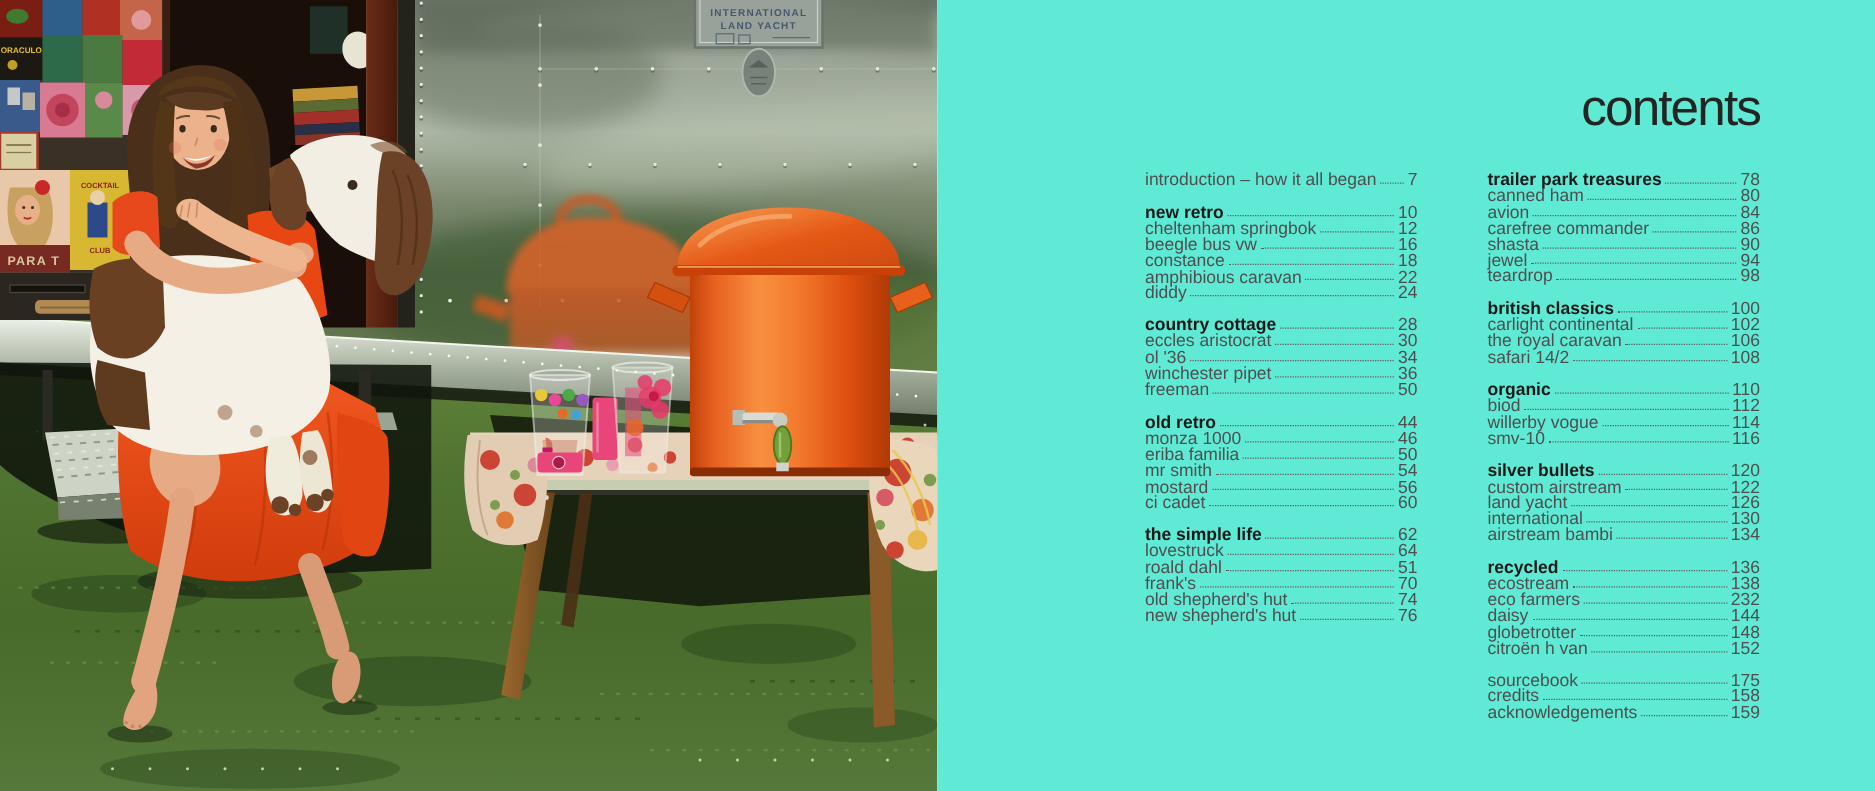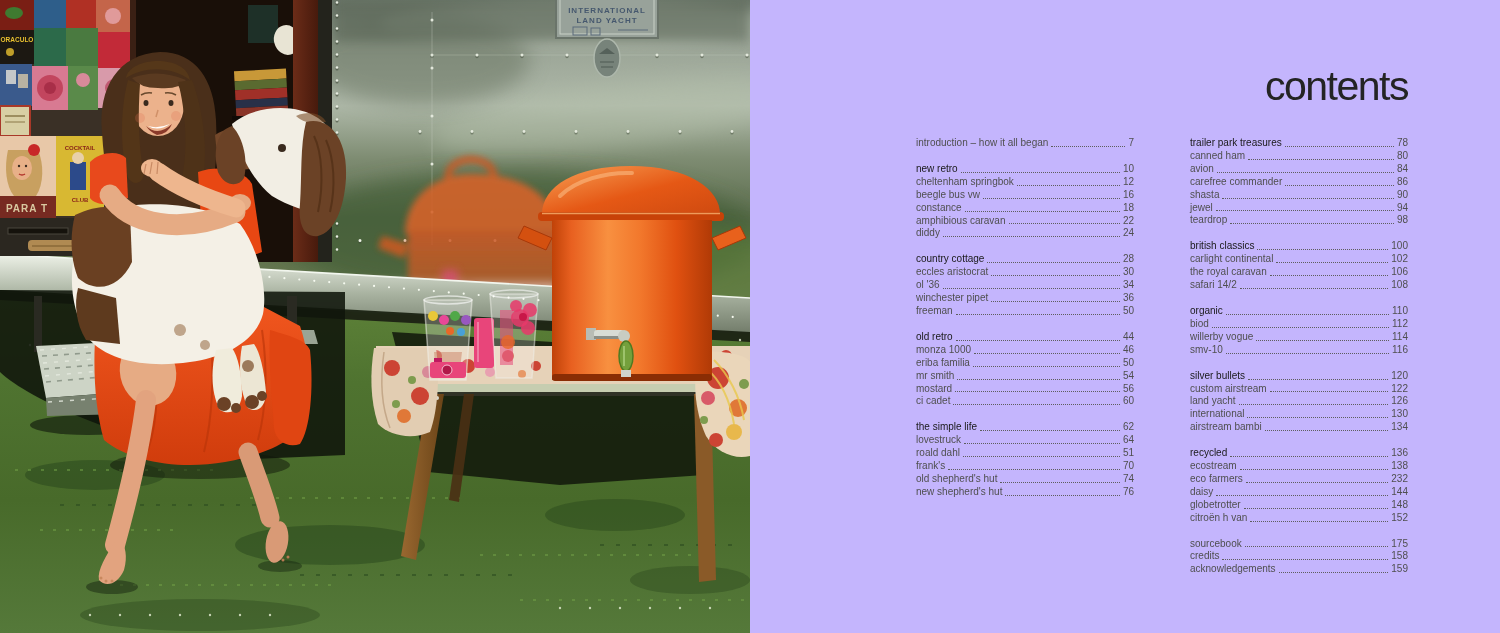--- a/index.html
+++ b/index.html
@@ -1,30 +1,30 @@
 <!DOCTYPE html>
 <html><head>
 <meta charset="utf-8">
 <style>
   html,body{margin:0;padding:0;background:#ffffff;}
   .spread{position:relative;width:1500px;height:633px;overflow:hidden;background:#ffffff;
           font-family:"Liberation Sans", sans-serif;}
   .photo{position:absolute;left:0;top:0;width:750px;height:633px;}
-  .toc-page{position:absolute;left:750px;top:0;width:750px;height:633px;background:#c4b5fd;}
+  .toc-page{position:absolute;left:750px;top:0;width:750px;height:633px;background:#5eead4;}
   .title{position:absolute;top:66px;right:92px;font-size:41px;font-weight:400;
          letter-spacing:-1.5px;color:#242424;line-height:1;}
-  .col{position:absolute;top:137px;width:218px;font-size:10px;line-height:12.9px;color:#4f4f4f;}
+  .col{position:absolute;top:137px;width:218px;font-size:14px;line-height:12.9px;color:#4f4f4f;}
   .col-left{left:166px;}
   .col-right{left:440px;}
   .toc-group{margin-bottom:13px;}
   .toc-row{display:flex;}
   .toc-row .lab{white-space:nowrap;flex:0 0 auto;}
   .toc-row .leader{flex:1 1 auto;border-bottom:1.6px dotted #5e5e5e;margin:0 3px 3px 3px;align-self:flex-end;min-width:6px;}
   .toc-row .pg{white-space:nowrap;flex:0 0 auto;}
-  .toc-row.bold .lab{font-weight:400;color:#191919;}
+  .toc-row.bold .lab{font-weight:700;color:#191919;}
 </style>
 </head>
 <body>
 
 <div class="spread">
 
   <div class="photo">
   <svg viewBox="0 0 750 633" width="750" height="633" xmlns="http://www.w3.org/2000/svg">
     <defs>
       <linearGradient id="aluGrad" x1="0" y1="0" x2="0" y2="1">

